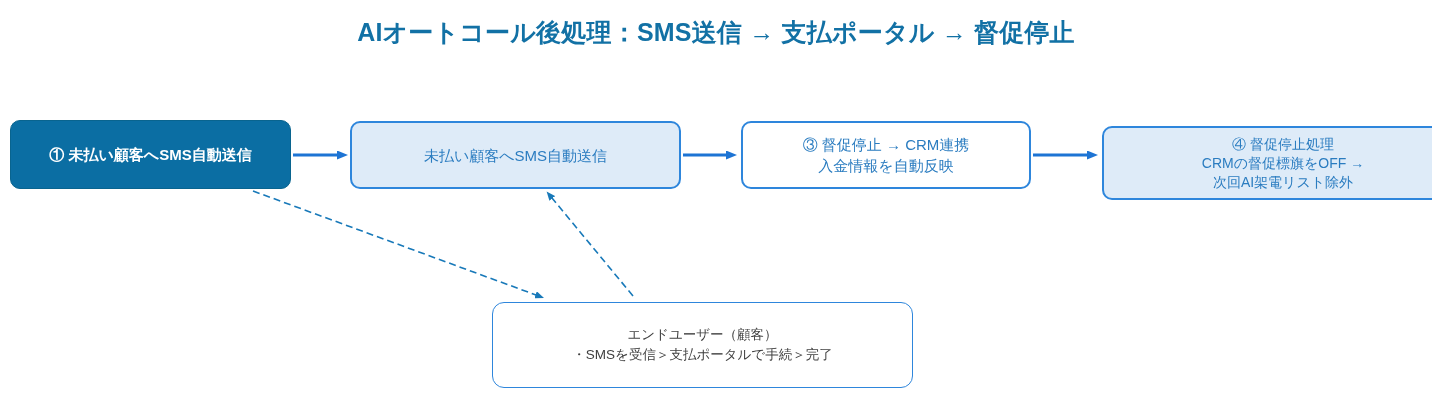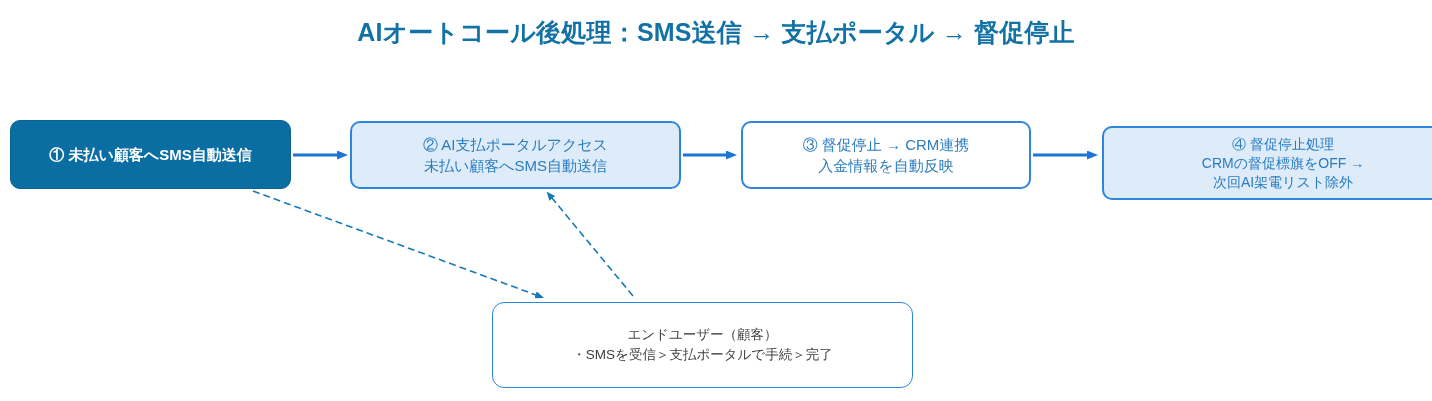--- a/index.html
+++ b/index.html
@@ -123,21 +123,20 @@
     <line class="solid-arrow" x1="1033" y1="155" x2="1088" y2="155" marker-end="url(#arrowhead-solid)"></line>
     <line class="dashed-arrow" x1="253" y1="191" x2="536" y2="295" marker-end="url(#arrowhead-dashed)"></line>
     <line class="dashed-arrow" x1="633" y1="296" x2="552" y2="198" marker-end="url(#arrowhead-dashed)"></line>
   </svg>
 
   <div class="box step1">
     <div class="line">① 未払い顧客へSMS自動送信</div>
   </div>
 
   <div class="box step2">
-    <div class="line">② AI支払ポータルアクセス</div>
     <div class="line">未払い顧客へSMS自動送信</div>
   </div>
 
   <div class="box step3">
     <div class="line">③ 督促停止 → CRM連携</div>
     <div class="line">入金情報を自動反映</div>
   </div>
 
   <div class="box step4">
     <div class="line">④ 督促停止処理</div>

